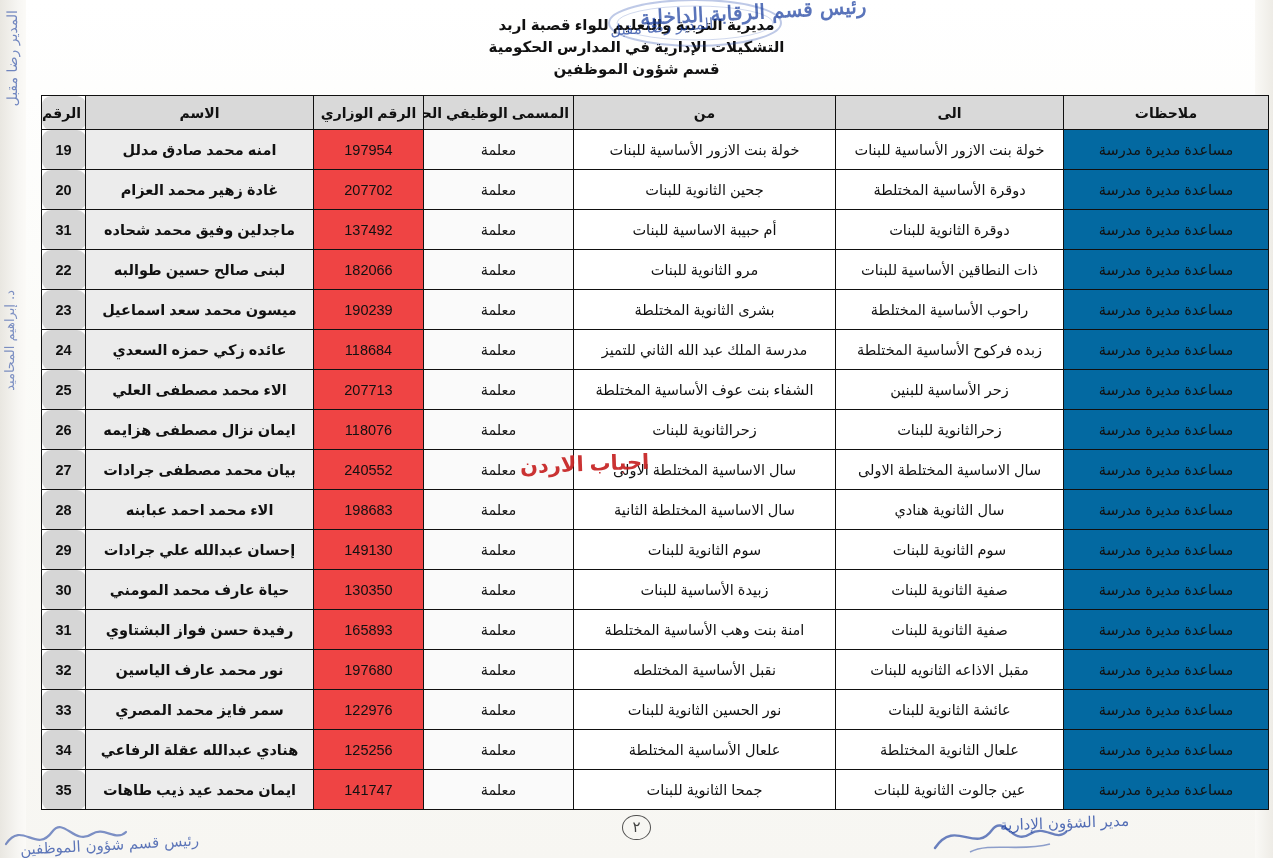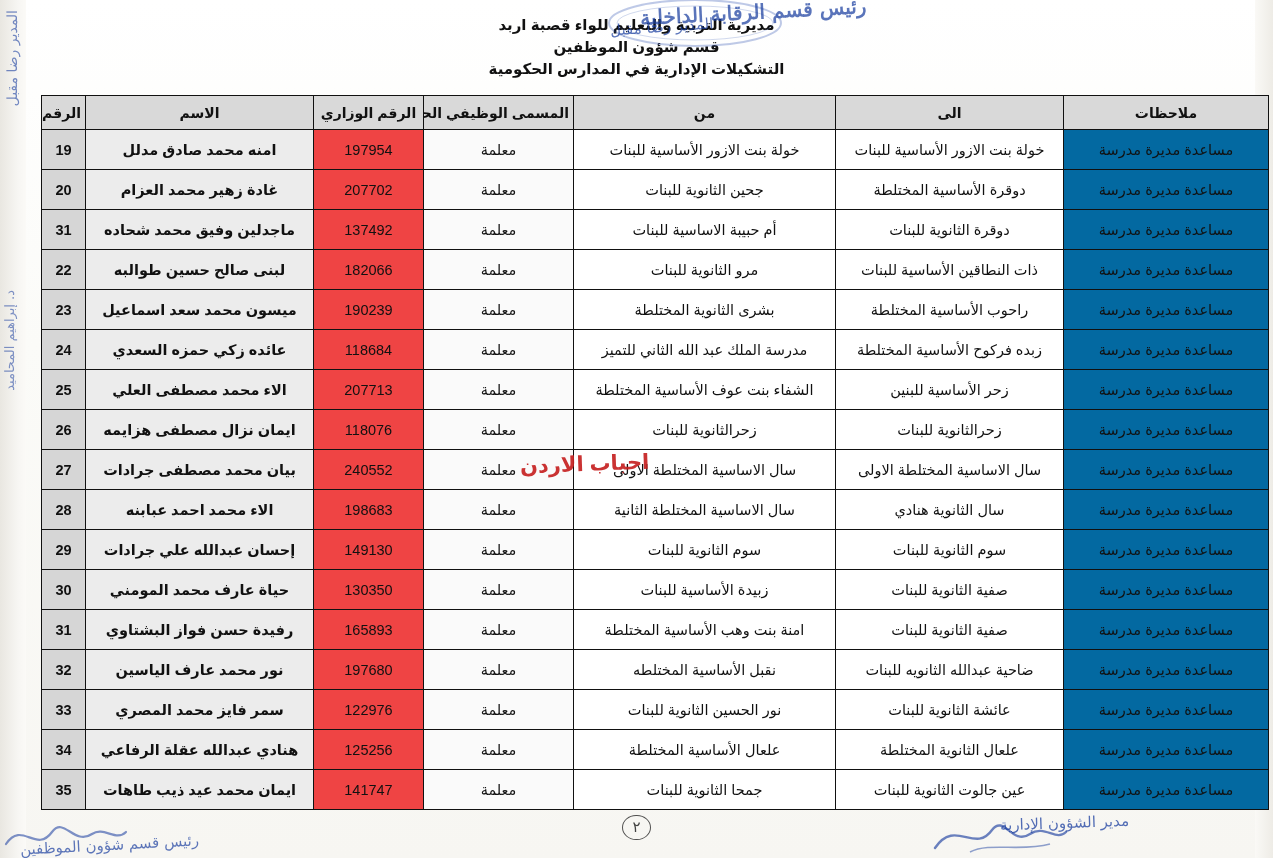--- a/index.html
+++ b/index.html
@@ -85,20 +85,21 @@
   col.c-from    { width: 262px; }
   col.c-title   { width: 150px; }
   col.c-minnum  { width: 110px; }
   col.c-name    { width: 228px; }
   col.c-idx     { width: 44px; }
 
   td.idx, th.idx {
     background: #d6d6d6;
     font-weight: bold;
     font-size: 15px;
+    border-radius: 9px;
   }
   td.name {
     background: #ececec;
     font-weight: bold;
   }
   td.minnum {
     background: #ef4444;
     font-size: 15px;
   }
   td.title {
@@ -209,22 +210,22 @@
 </head>
 <body>
 
 <div class="paper">
 
   <div class="edge-left"></div>
   <div class="edge-right"></div>
 
   <div class="doc-header">
     <div>مديرية التربية والتعليم للواء قصبة اربد</div>
+    <div>التشكيلات الإدارية في المدارس الحكومية</div>
     <div>قسم شؤون الموظفين</div>
-    <div>التشكيلات الإدارية في المدارس الحكومية</div>
   </div>
 
   <div class="table-wrap">
     <table class="main">
       <colgroup>
         <col class="c-notes">
           <col class="c-to">
           <col class="c-from">
           <col class="c-title">
         <col class="c-minnum">
@@ -355,21 +356,21 @@
             <td class="notes">مساعدة مديرة مدرسة</td>
             <td class="to">صفية الثانوية للبنات</td>
             <td class="from">امنة بنت وهب الأساسية المختلطة</td>
             <td class="title">معلمة</td>
             <td class="minnum">165893</td>
             <td class="name">رفيدة حسن فواز البشتاوي</td>
             <td class="idx">31</td>
           </tr>
           <tr>
             <td class="notes">مساعدة مديرة مدرسة</td>
-            <td class="to">ضاحية عبدالله الثانويه للبنات</td>
+            <td class="to">مقبل الاذاعه الثانويه للبنات</td>
             <td class="from">نقبل الأساسية المختلطه</td>
             <td class="title">معلمة</td>
             <td class="minnum">197680</td>
             <td class="name">نور محمد عارف الياسين</td>
             <td class="idx">32</td>
           </tr>
           <tr>
             <td class="notes">مساعدة مديرة مدرسة</td>
             <td class="to">عائشة الثانوية للبنات</td>
             <td class="from">نور الحسين الثانوية للبنات</td>

